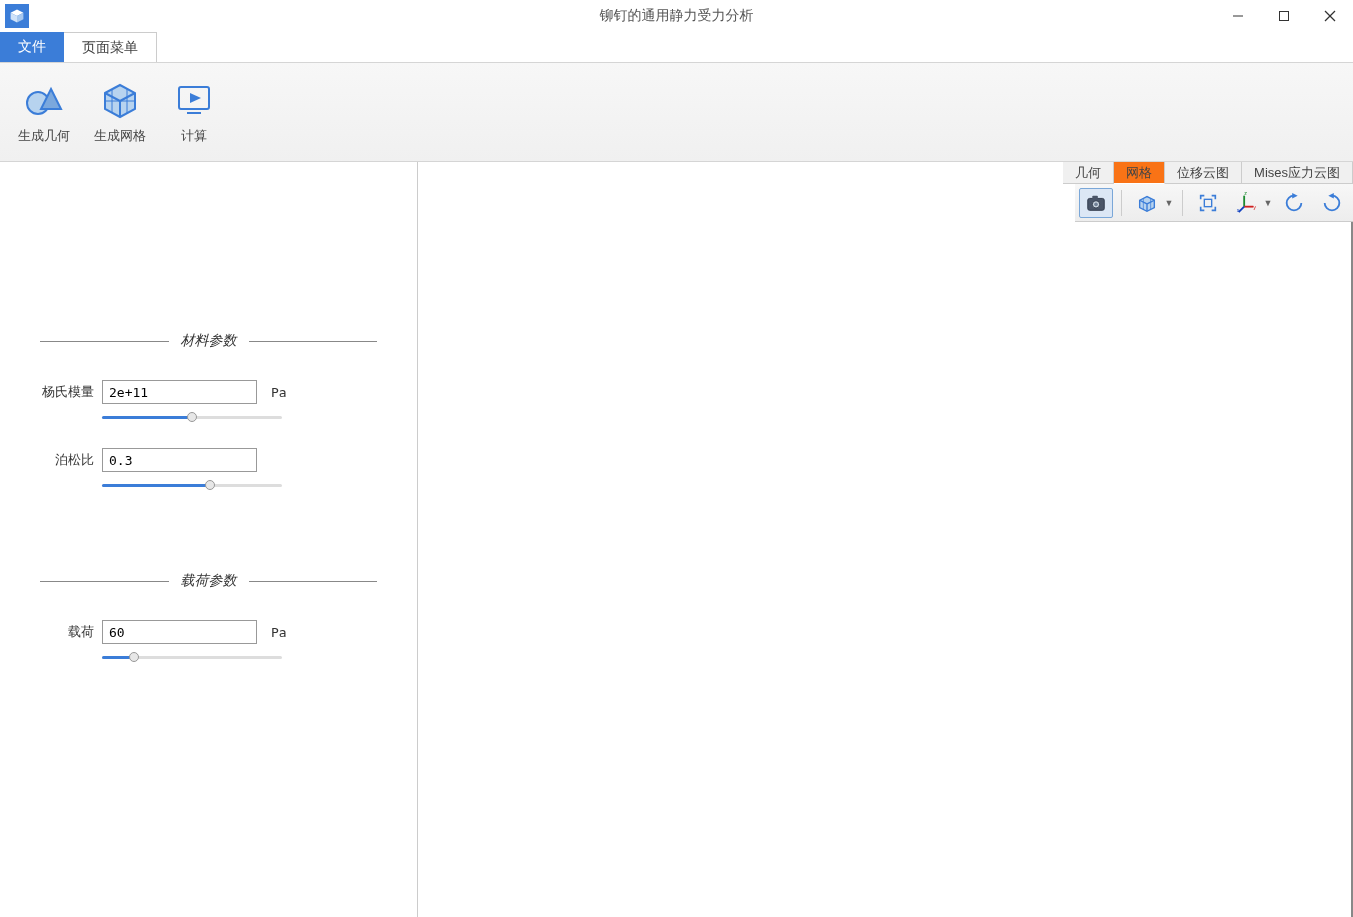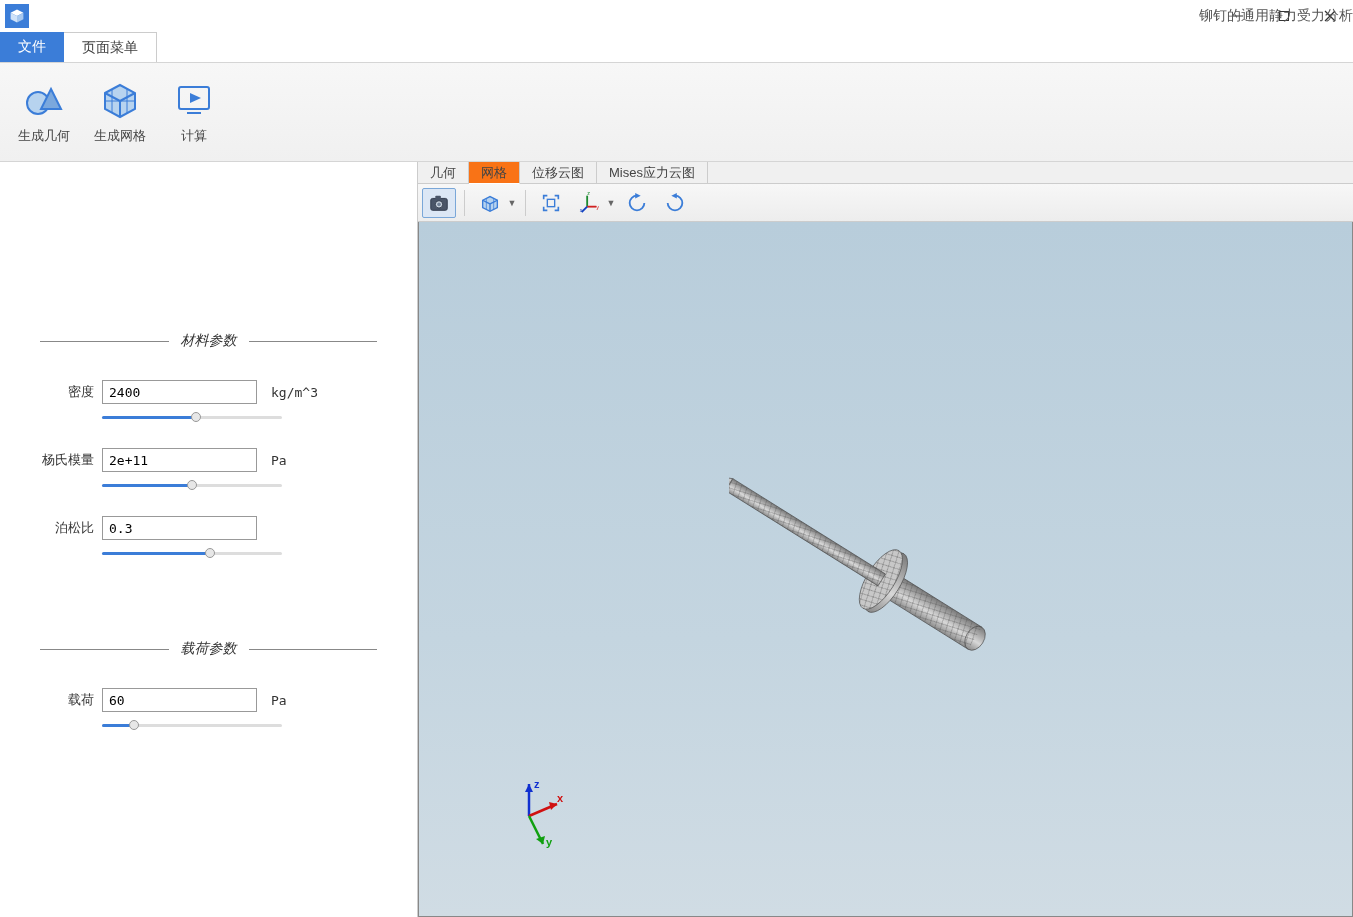--- a/index.html
+++ b/index.html
@@ -24,21 +24,21 @@
     }
     .titlebar-icon {
       width: 24px; height: 24px;
       margin-left: 5px;
       background: #3b7dd8;
       display: flex; align-items: center; justify-content: center;
     }
     .titlebar-title {
       position: absolute;
       left: 0; right: 0;
-      text-align: right;
+      text-align: center;
       font-size: 14px;
       color: #555;
       pointer-events: none;
     }
     .titlebar-controls {
       margin-left: auto;
       display: flex;
       height: 100%;
     }
     .titlebar-btn {
@@ -196,20 +196,21 @@
       background: #e7e7e7;
       border: 1px solid #999;
       transform: translateX(-50%);
     }
     
     .rightpanel {
       flex: 1;
       display: flex;
       flex-direction: column;
       background: #fff;
+      align-items: flex-end;
     }
     .viewtabs {
       display: flex;
       height: 22px;
       background: #f0f0f0;
       border-bottom: 1px solid #ccc;
       font-size: 13px;
     }
     .viewtab {
       padding: 2px 12px;
@@ -349,32 +350,20 @@
 
   <div class="leftpanel">
     <div style="height:60px"></div>
     <div class="param-section">
       <div class="section-heading">
         <div class="line"></div>
         <div class="label">材料参数</div>
         <div class="line"></div>
       </div>
 
-      <div class="param-row">
-        <div class="param-inline">
-          <div class="param-label">密度</div>
-          <input class="param-input" value="2400" style="">
-          <div class="param-unit">kg/m^3</div>
-        </div>
-        <div class="slider-wrap">
-          <div class="slider-track"></div>
-          <div class="slider-fill" style="width:52%"></div>
-          <div class="slider-thumb" style="left:52%"></div>
-        </div>
-      </div>
 
       <div class="param-row">
         <div class="param-inline">
           <div class="param-label">杨氏模量</div>
           <input class="param-input" value="2e+11" style="">
           <div class="param-unit">Pa</div>
         </div>
         <div class="slider-wrap">
           <div class="slider-track"></div>
           <div class="slider-fill" style="width:50%"></div>

